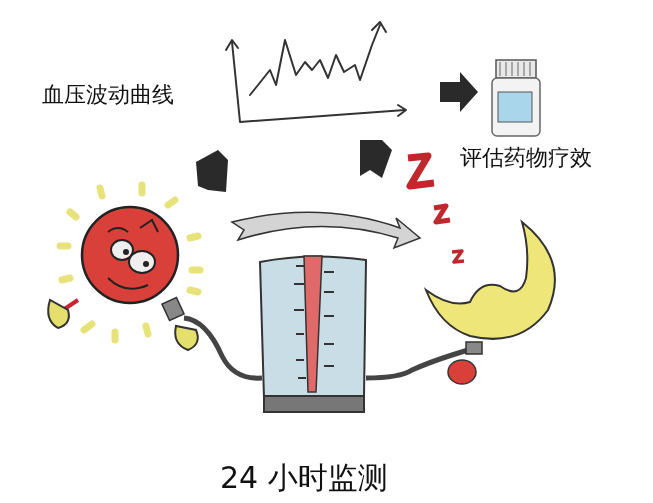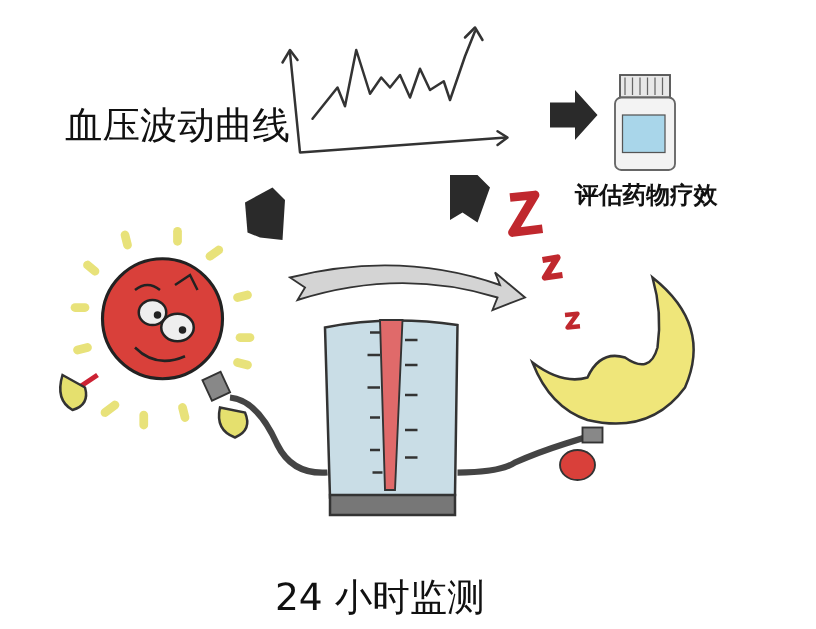--- a/index.html
+++ b/index.html
@@ -1,20 +1,20 @@
 <!DOCTYPE html>
 <html><head>
 <meta charset="utf-8">
 <style>
   html, body { margin:0; padding:0; background:#ffffff; }
   body { width:653px; height:503px; position:relative; overflow:hidden;
          font-family: "DejaVu Sans", "Liberation Sans", sans-serif; }
   .label { position:absolute; color:#111; white-space:nowrap; }
-  #lbl-curve { left:52px; top:80px; font-size:30px; }
-  #lbl-eval { left:460px; top:143px; font-size:19px;font-weight:bold; }
+  #lbl-curve { left:42px; top:80px; font-size:22px; }
+  #lbl-eval { left:460px; top:143px; font-size:22px; }
   #lbl-monitor { left:220px; top:458px; font-size:30px; }
   svg.art { position:absolute; left:0; top:0; }
 </style>
 </head>
 <body>
 
 <svg class="art" width="653" height="503" viewBox="0 0 653 503">
 
   <g fill="none" stroke="#333" stroke-width="2" stroke-linecap="round" stroke-linejoin="round">
     <path d="M232 42 L240 122 L405 110"></path>

